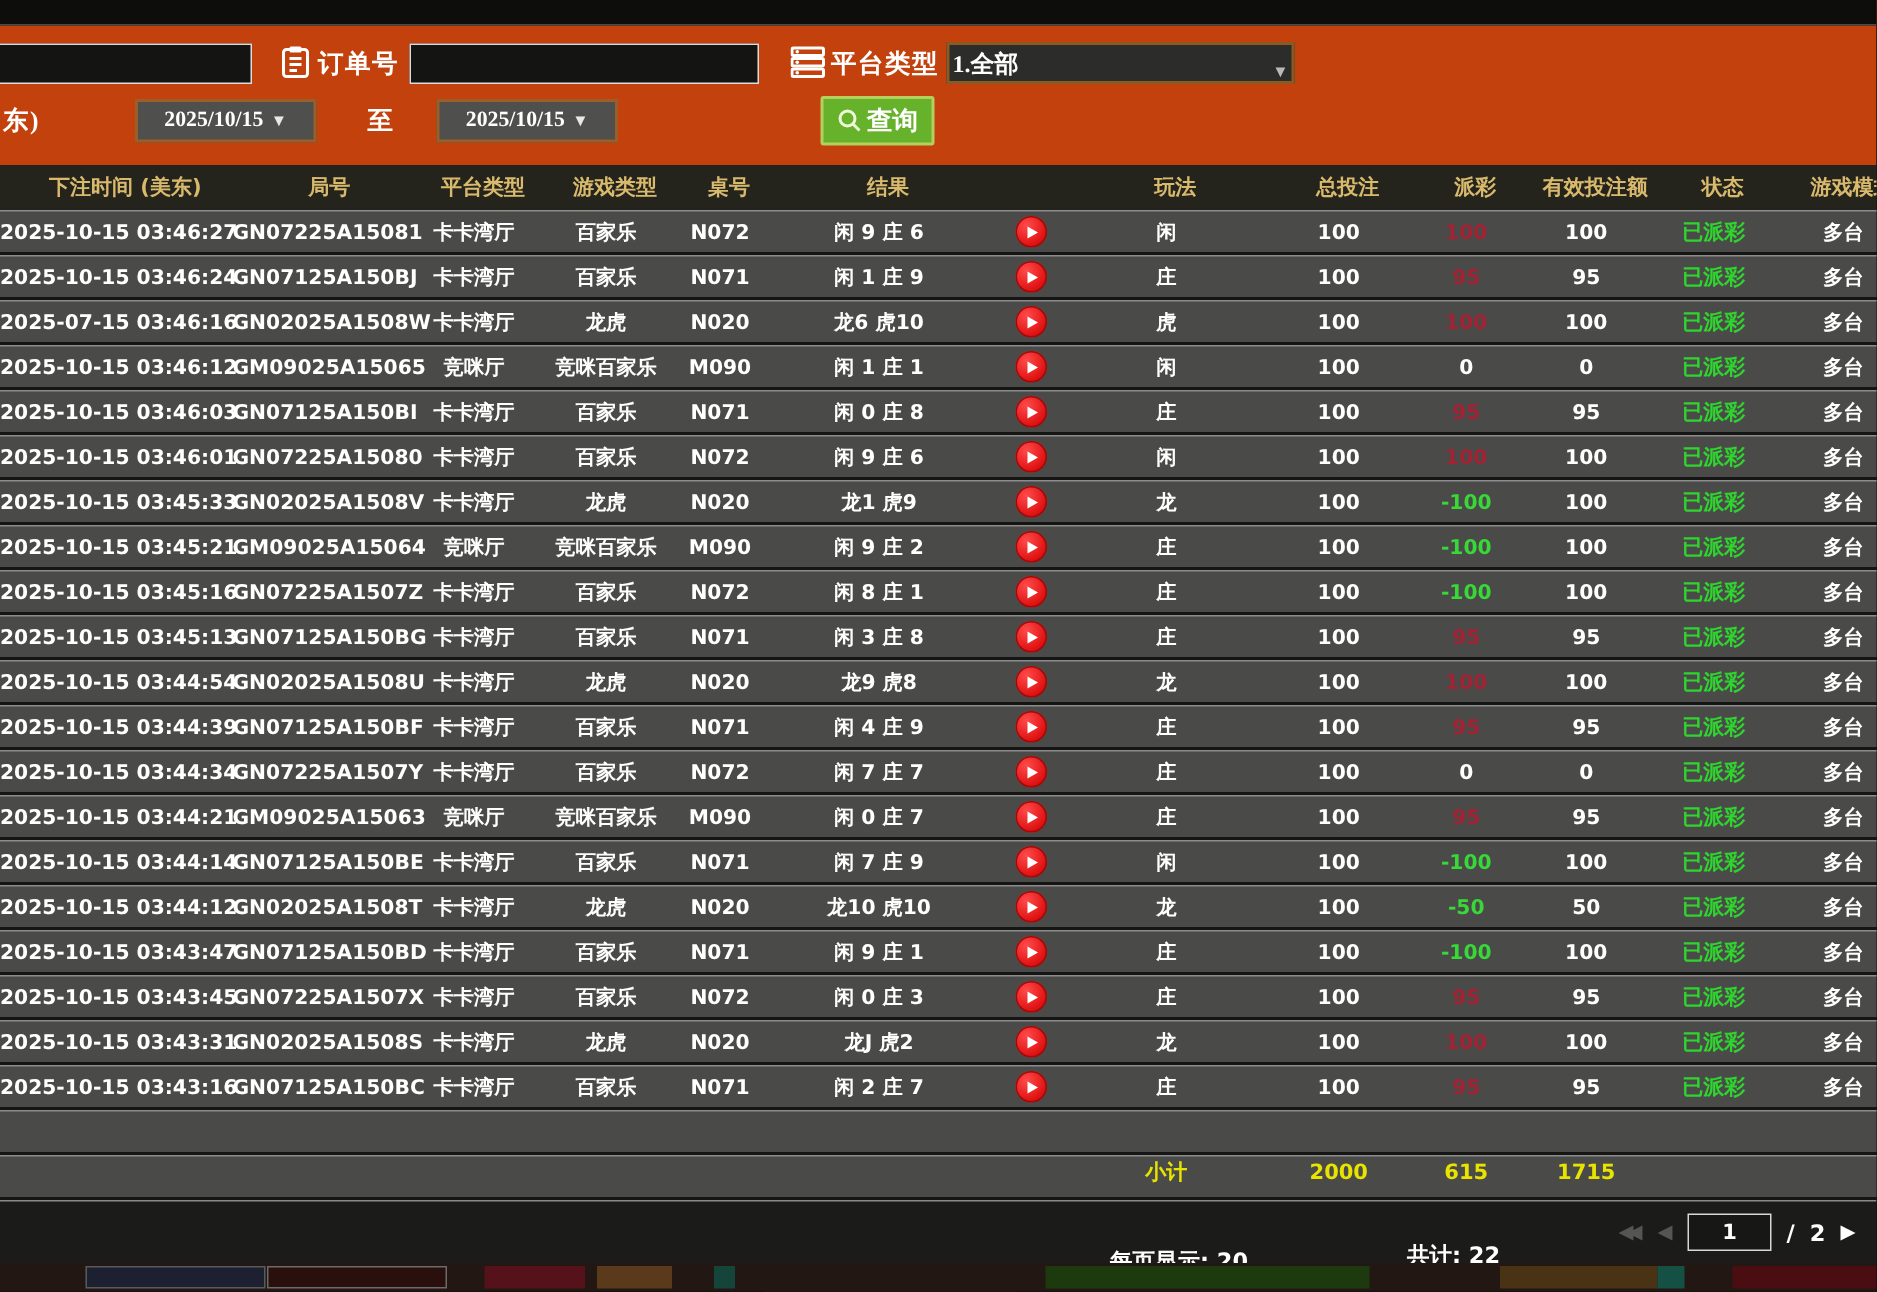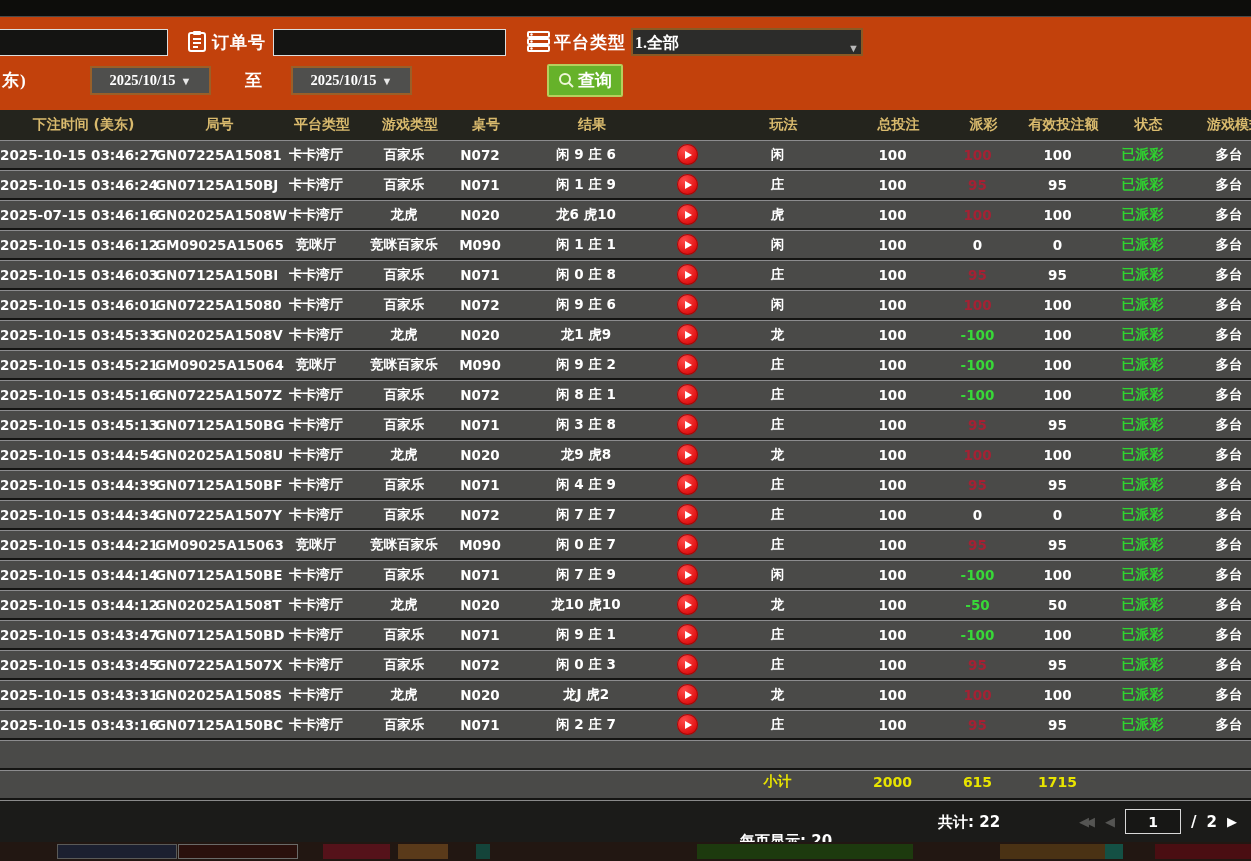--- a/index.html
+++ b/index.html
@@ -530,21 +530,21 @@
     <div class="cell">2200</div>
     <div class="cell">515</div>
     <div class="cell">1815</div>
     <div class="cell"></div>
       <div class="cell"></div>
   </div>
 </div>
 
 <div class="footer">
   <span class="f-abs" style="left:740px;margin-top:19px;">每页显示: 20</span>
-  <span class="f-abs" style="left:938px;">共计: 22</span>
+  <span class="f-abs" style="left:938px;margin-top:15px;">共计: 22</span>
   <div class="pager">
     <span class="pg-icon dbl disabled">◀◀</span>
     <span class="pg-icon disabled">◀</span>
     <input class="page-input" value="1" style="">
     <span>/</span>
     <span>2</span>
     <span class="pg-icon">▶</span>
   </div>
 </div>
 

